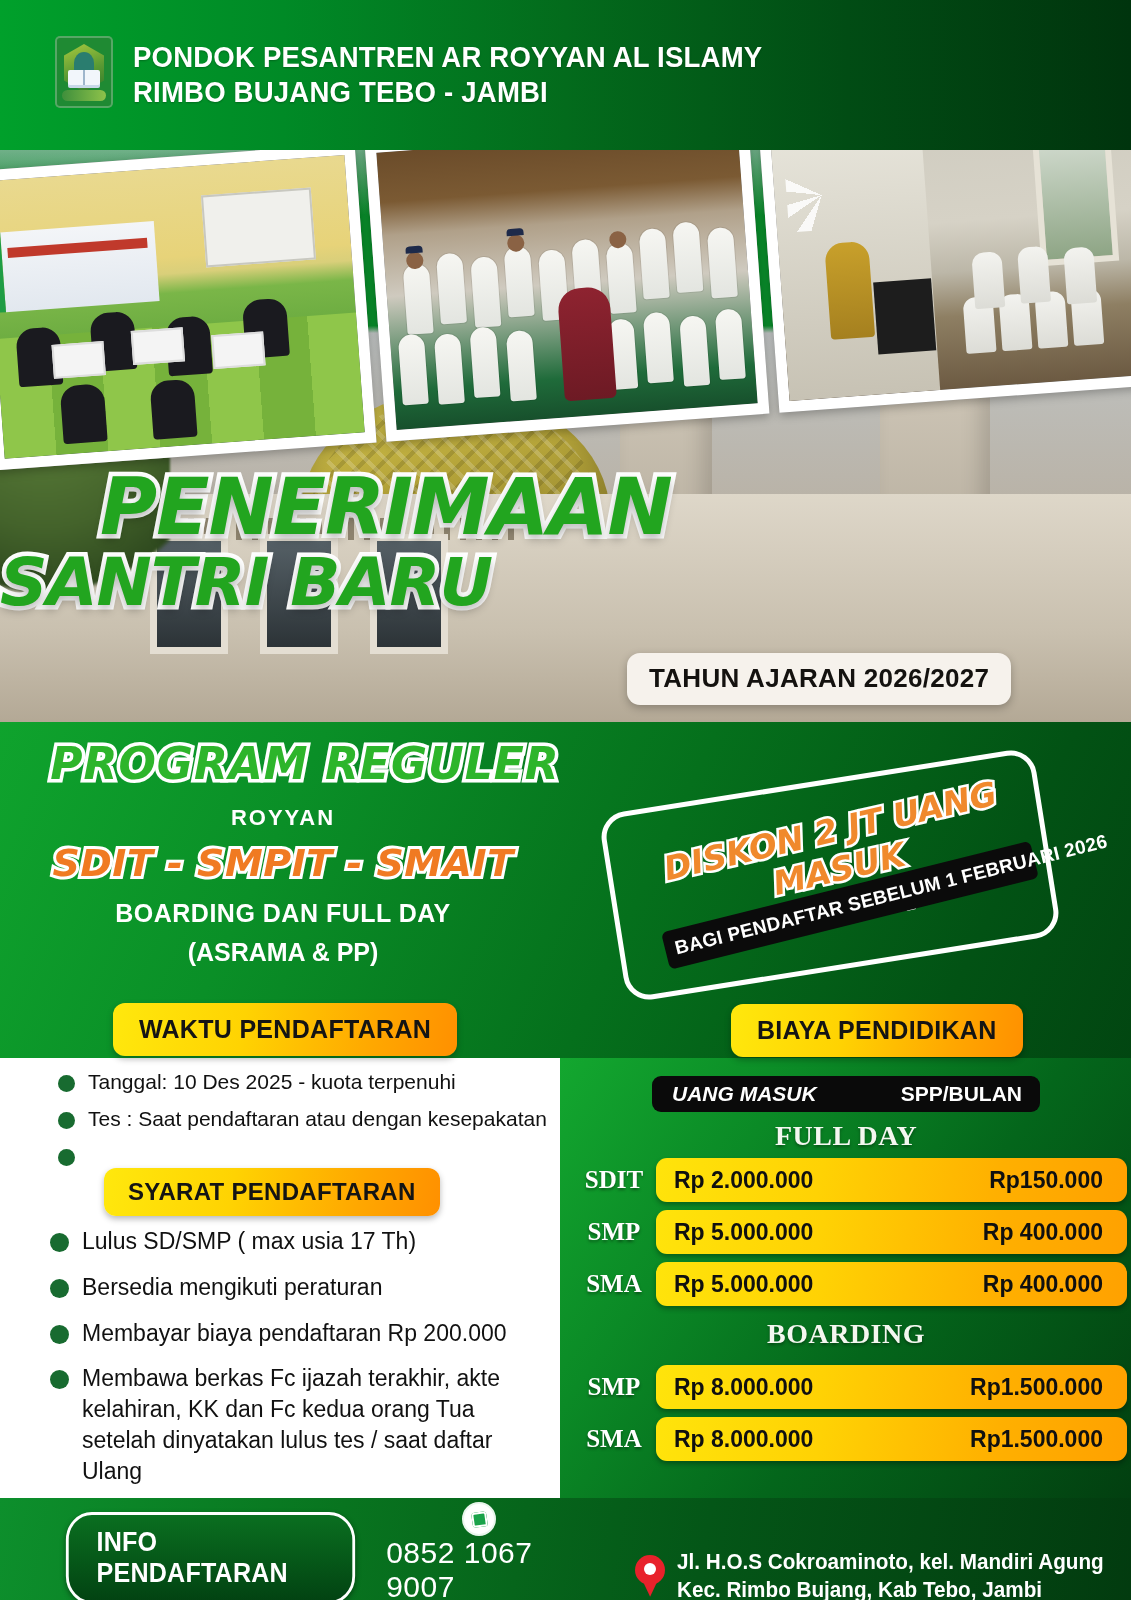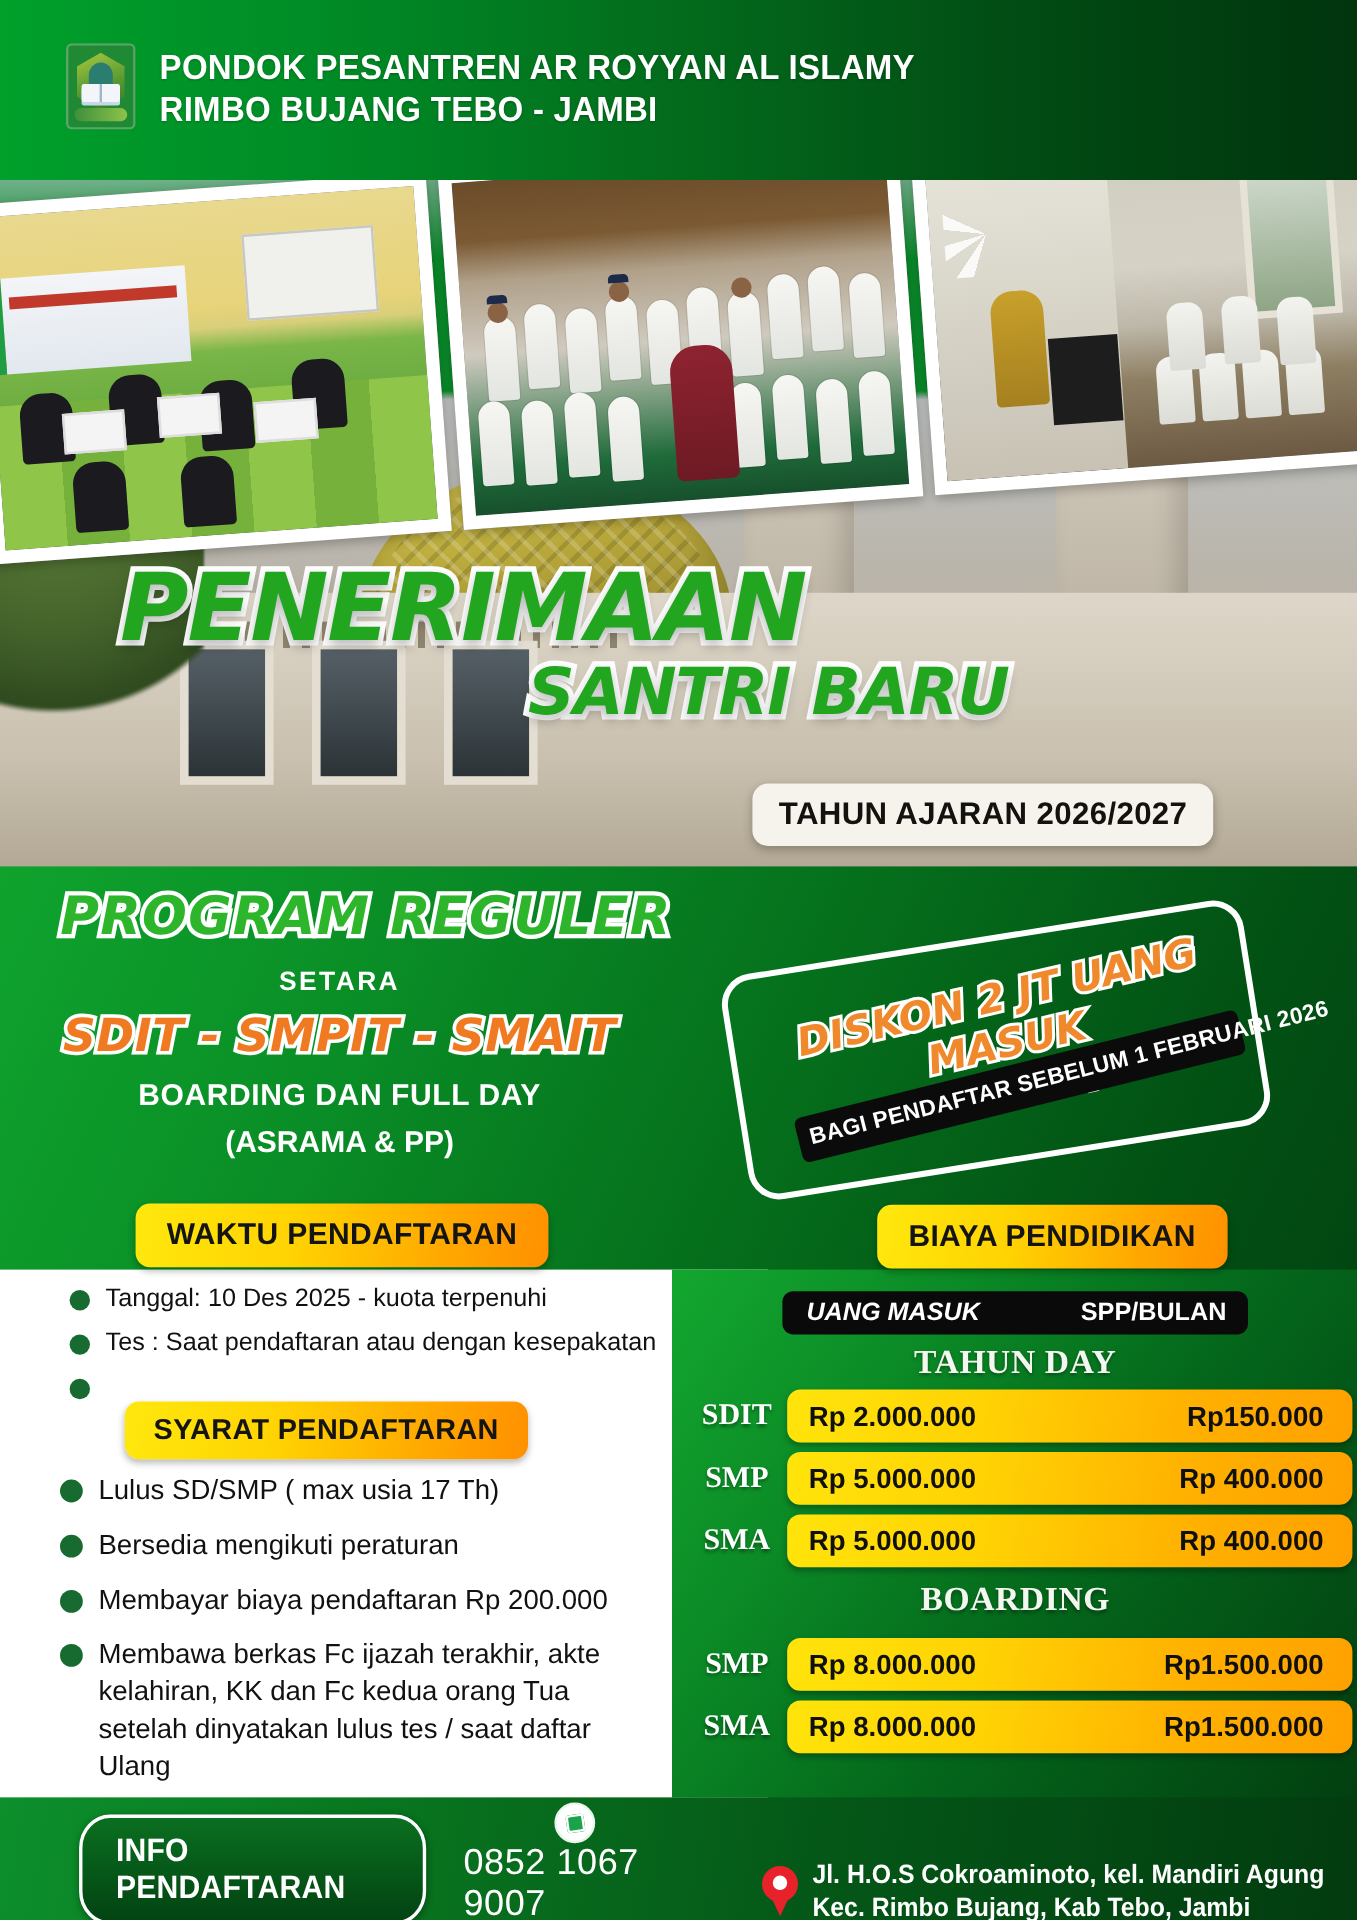--- a/index.html
+++ b/index.html
@@ -208,21 +208,21 @@
   
   .headline { position:absolute; left:0; top:470px; width:1131px; z-index:4; }
   .hl {
     font-family:"DejaVu Sans", sans-serif;
     font-weight:bold; font-style:italic; font-size:78px; line-height:.96;
     color:#22a51f; letter-spacing:-1px;
     -webkit-text-stroke:9px #ffffff; paint-order:stroke fill;
     text-shadow:0 5px 10px rgba(0,0,0,.28);
   }
   .hl.l1 { padding-left:100px; }
-  .hl.l2 { padding-left:440px; margin-top:6px; font-size:54px; }
+  .hl.l2 { margin-top:6px; font-size:66px; }
   .year-badge {
     position:absolute; left:627px; top:653px; z-index:5;
     background:#f6f2ec; border-radius:13px; padding:10px 22px 11px;
     font-weight:bold; font-size:26px; color:#14120f; letter-spacing:.3px;
     box-shadow:0 3px 8px rgba(0,0,0,.25);
   }
 
   
   .greenmid {
     position:absolute; left:0; top:722px; width:1131px; height:790px; z-index:2;
@@ -484,21 +484,21 @@
     </div>
     <div class="header-titles">
       <div class="line">PONDOK PESANTREN AR ROYYAN AL ISLAMY</div>
       <div class="line">RIMBO BUJANG TEBO - JAMBI</div>
     </div>
   </div>
 
   <div class="greenmid">
     <div class="prog-wrap">
       <div class="prog-title">PROGRAM REGULER</div>
-      <div class="setara">SETARA</div>
+      <div class="setara">ROYYAN</div>
       <div class="sdit-line">SDIT - SMPIT - SMAIT</div>
       <div class="boarding-line">BOARDING DAN FULL DAY</div>
       <div class="asrama-line">(ASRAMA &amp; PP)</div>
     </div>
   </div>
 
   <div class="stamp">
     <div class="s1">
       <span>DISKON 2 JT UANG MASUK</span><br>
       <span>+ 15 % SPP/BLN</span>
@@ -545,21 +545,21 @@
   </div>
 
   <div class="pill pill-syarat">SYARAT PENDAFTARAN</div>
 
   <div class="pricepanel">
     <div class="thead">
       <span class="c1">UANG MASUK</span>
       <span class="c2">SPP/BULAN</span>
     </div>
 
-    <div class="grp full">TAHUN DAY</div>
+    <div class="grp full">FULL DAY</div>
 
     <div class="prow r1">
       <span class="lvl">SDIT</span>
       <span class="cells">
         <span class="a">Rp 2.000.000</span>
         <span class="b">Rp150.000</span>
       </span>
     </div>
     <div class="prow r2">
       <span class="lvl">SMP</span>

